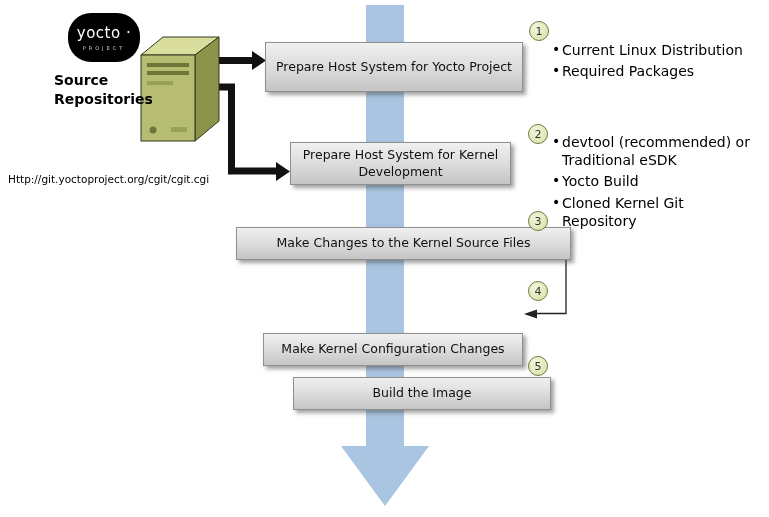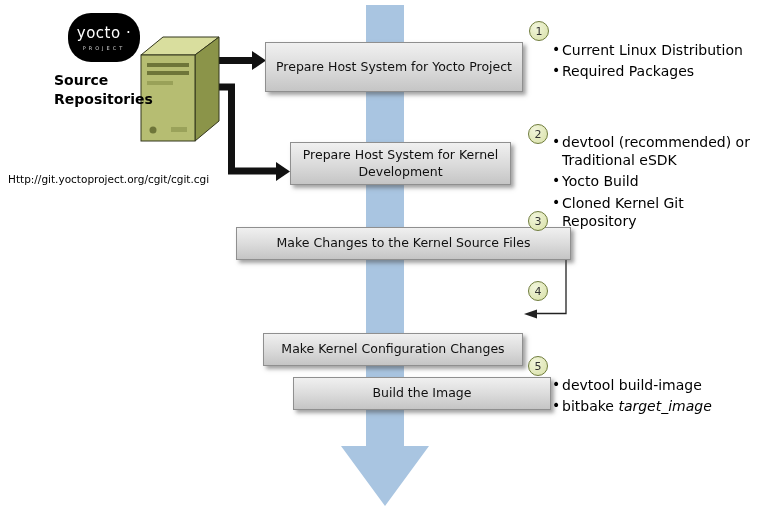--- a/index.html
+++ b/index.html
@@ -112,20 +112,14 @@
     <li>Required Packages</li>
   </ul>
 
   <ul class="bullets b2">
     <li>devtool (recommended) or Traditional eSDK</li>
     <li>Yocto Build</li>
     <li>Cloned Kernel Git Repository</li>
   </ul>
 
 
-  <ul class="bullets b5">
-    <li>devtool build-image</li>
-    <li>
-      <span>bitbake </span><span class="it">target_image</span>
-    </li>
-  </ul>
 
 </div>
 
 </body></html>

